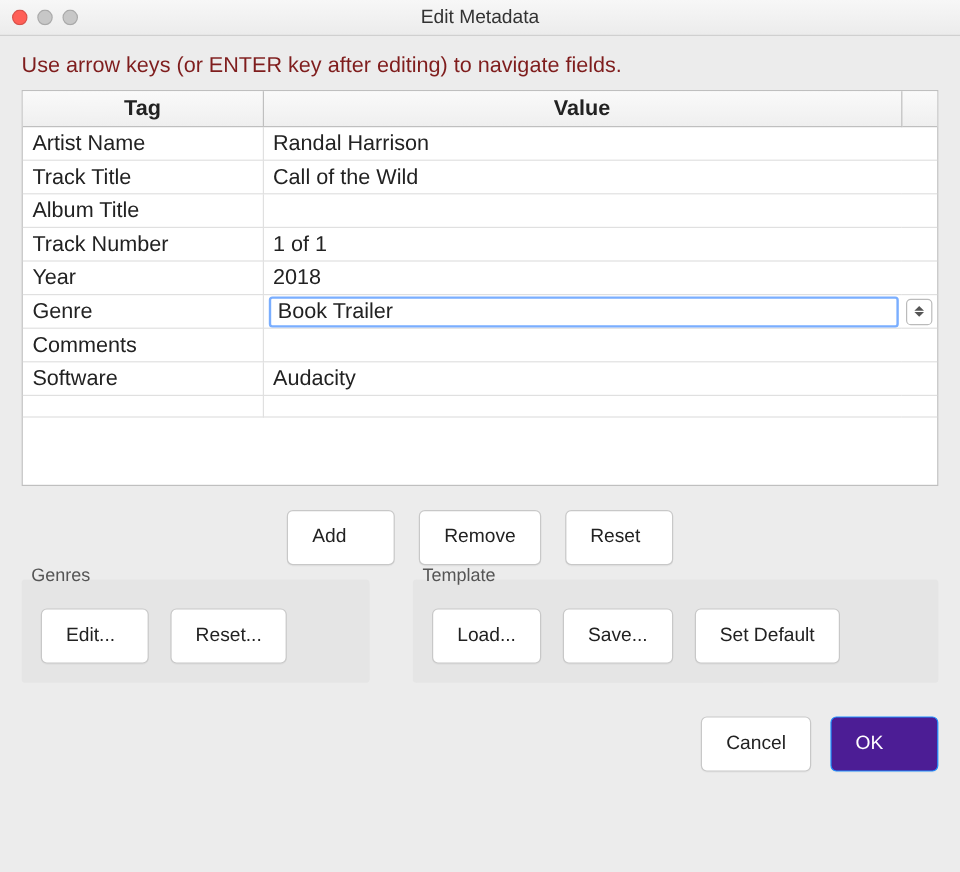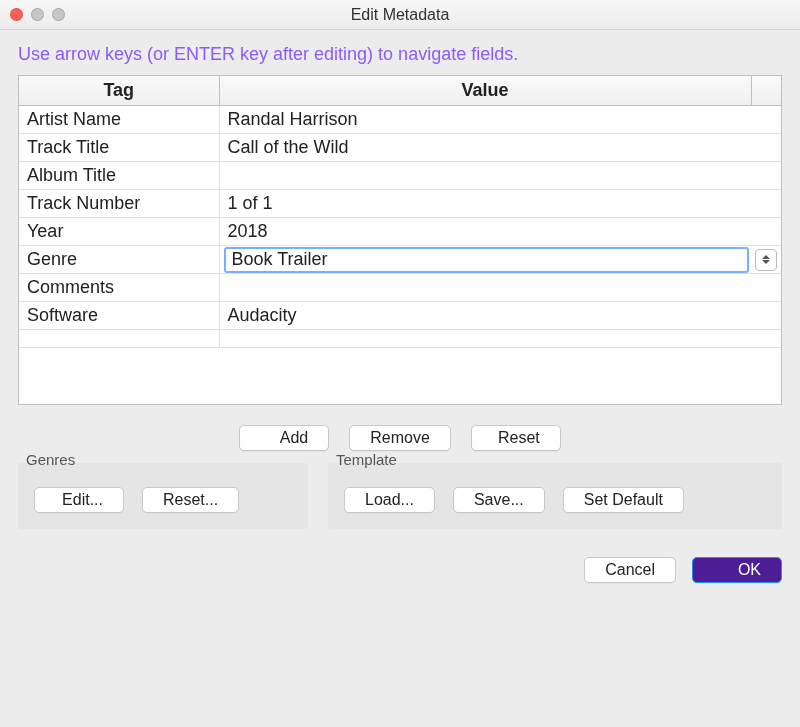--- a/index.html
+++ b/index.html
@@ -35,21 +35,21 @@
     text-align: center;
     font-size: 16px;
     color: #333;
     pointer-events: none;
   }
   .content {
     padding: 14px 18px 16px 18px;
   }
   .instruction {
     font-size: 18px;
-    color: #8b5cf6;
+    color: #7f1d1d;
     margin-bottom: 10px;
   }
   .table-wrap {
     border: 1px solid #bfbfbf;
     background: #fff;
     height: 330px;
   }
   table {
     border-collapse: collapse;
     width: 100%;
@@ -115,37 +115,37 @@
   .row-buttons {
     display: flex;
     justify-content: center;
     gap: 20px;
     margin: 20px 0 12px 0;
   }
   .btn {
     background: #fff;
     border: 1px solid #c8c8c8;
     border-radius: 5px;
-    padding: 3px 20px;
+    padding: 13px 20px;
     font-size: 16px;
     color: #222;
     min-width: 90px;
-    text-align: right;
+    text-align: left;
     box-shadow: 0 1px 0 rgba(0,0,0,.03);
     cursor: default;
   }
   .btn.primary {
     background: #4c1d95;
     border-color: #1f8fff;
     color: #fff;
     font-weight: 400;
   }
   .groups {
     display: flex;
-    gap: 20px;
+    gap: 36px;
     margin-top: 4px;
   }
   .group {
     position: relative;
     background: #e5e5e5;
     border: none;
     border-radius: 3px;
     padding: 24px 16px 16px 16px;
     flex: 1;
   }

